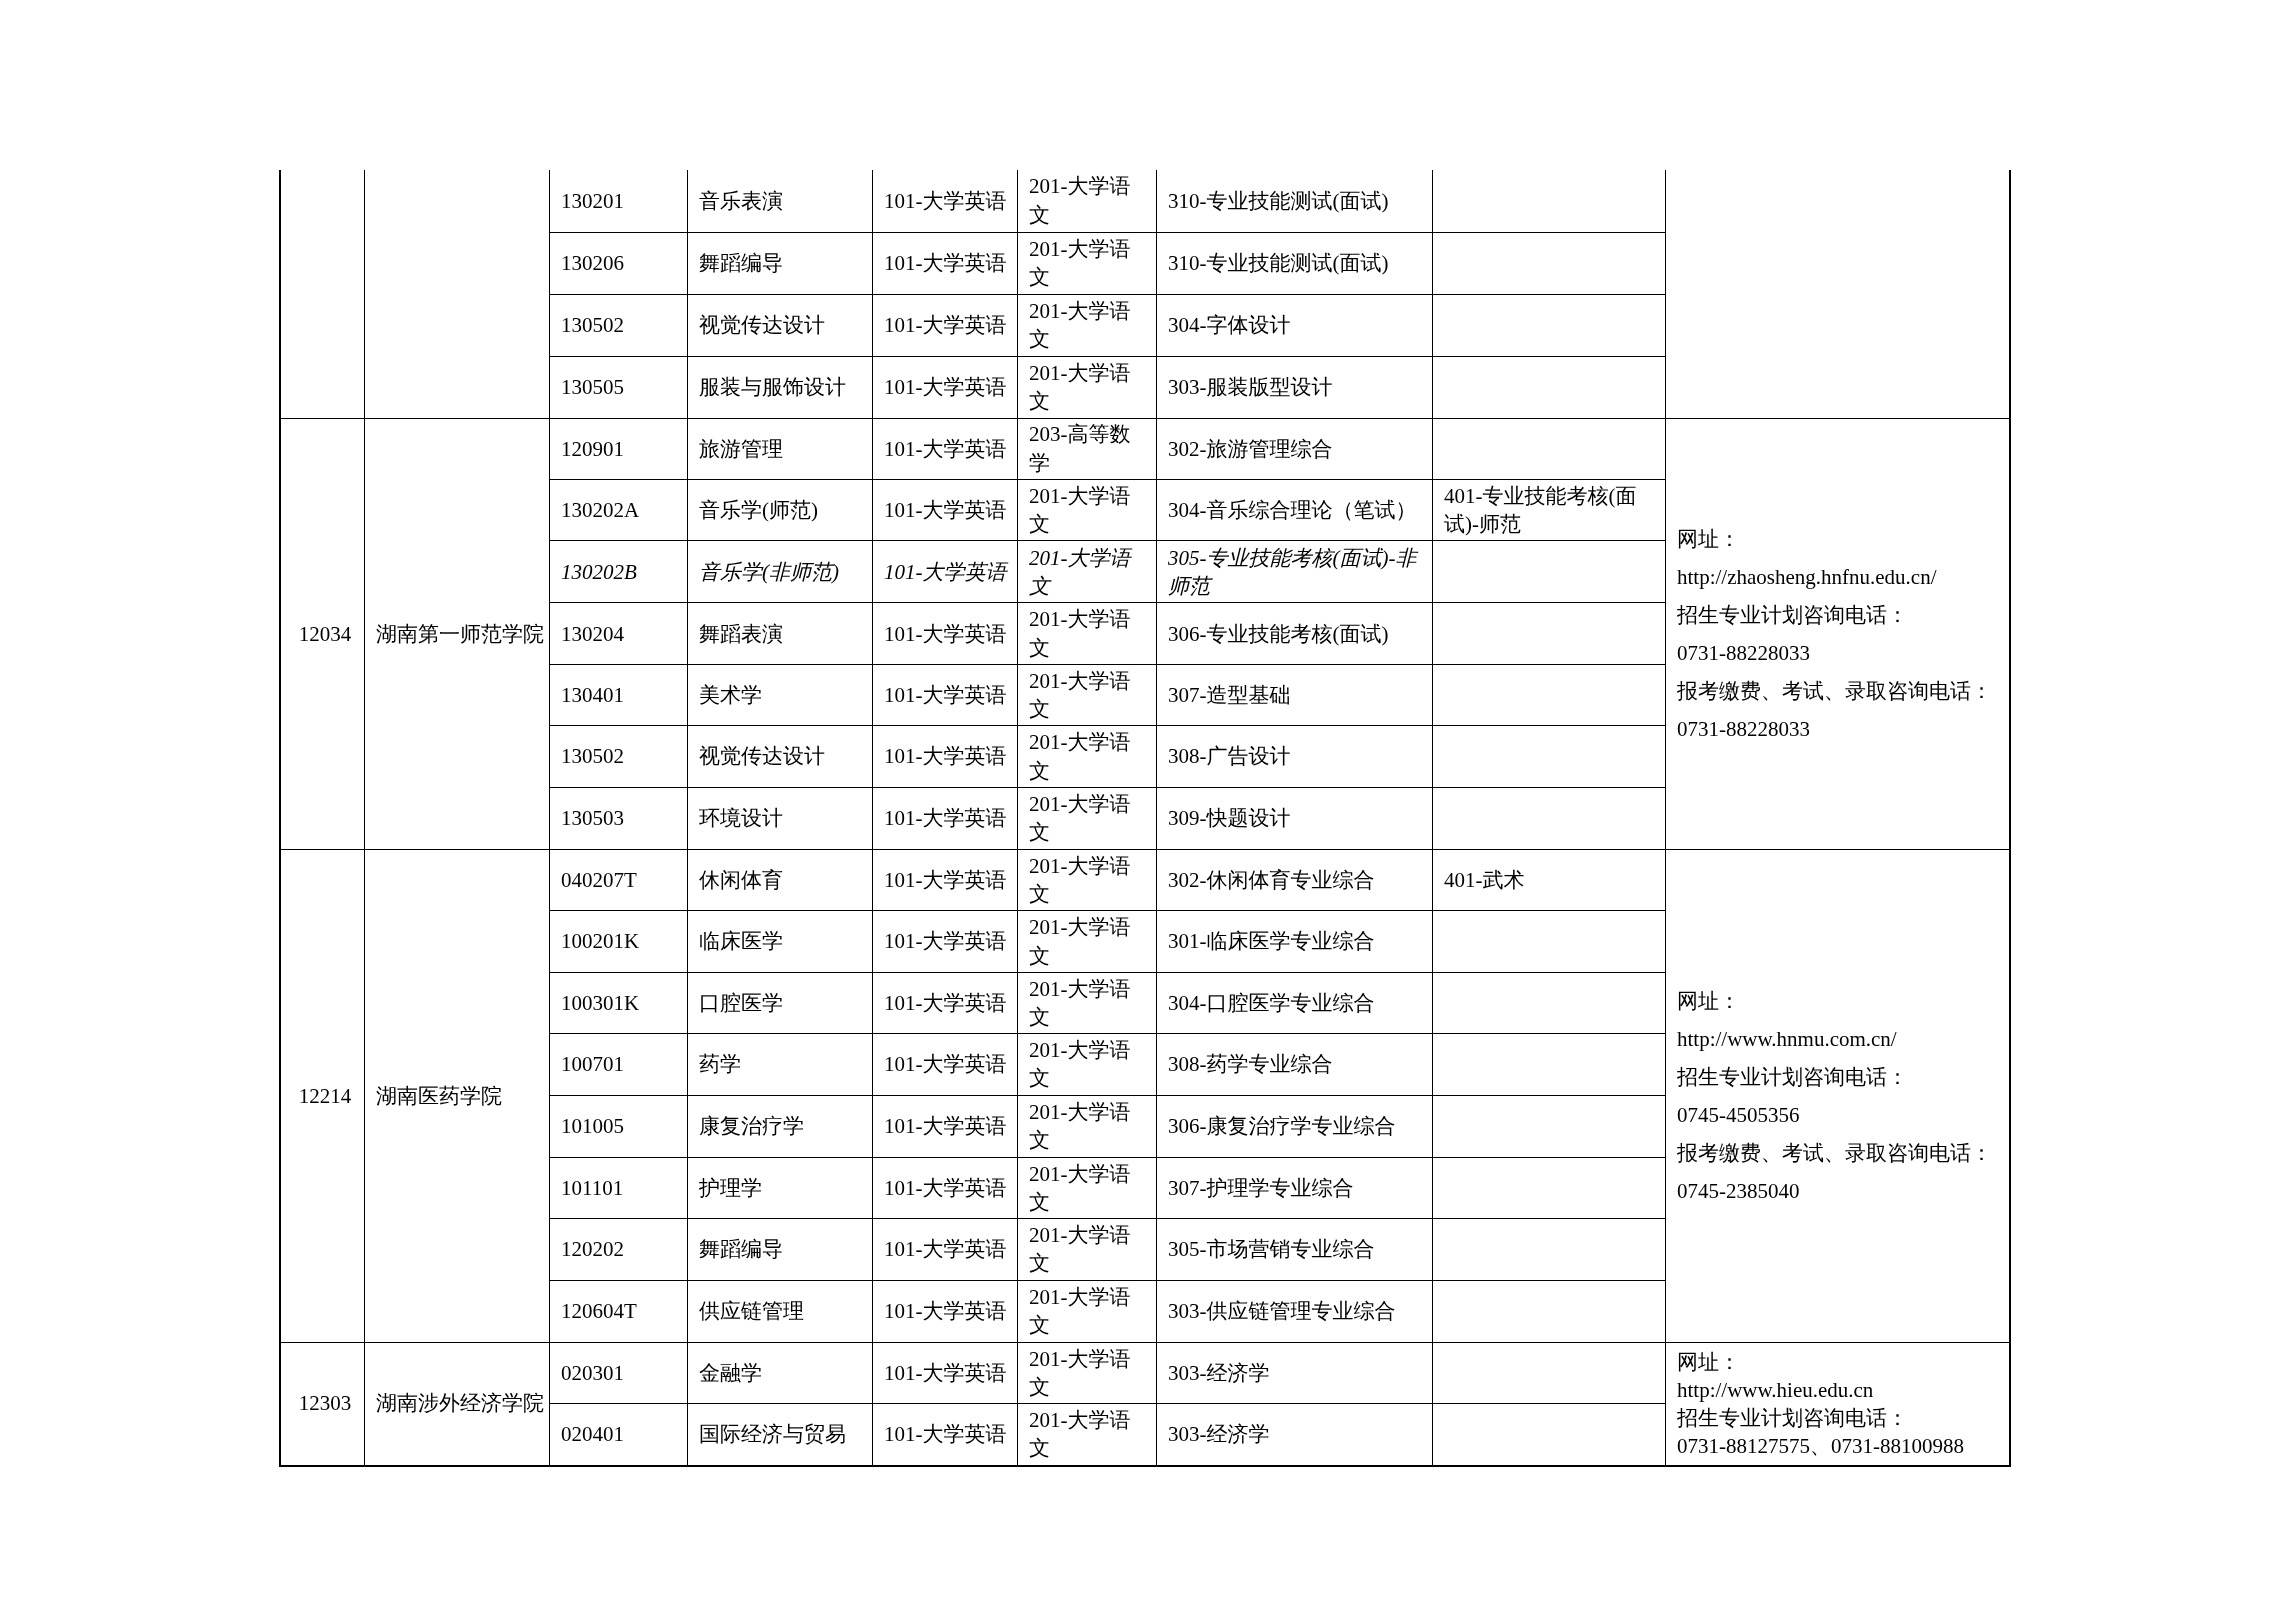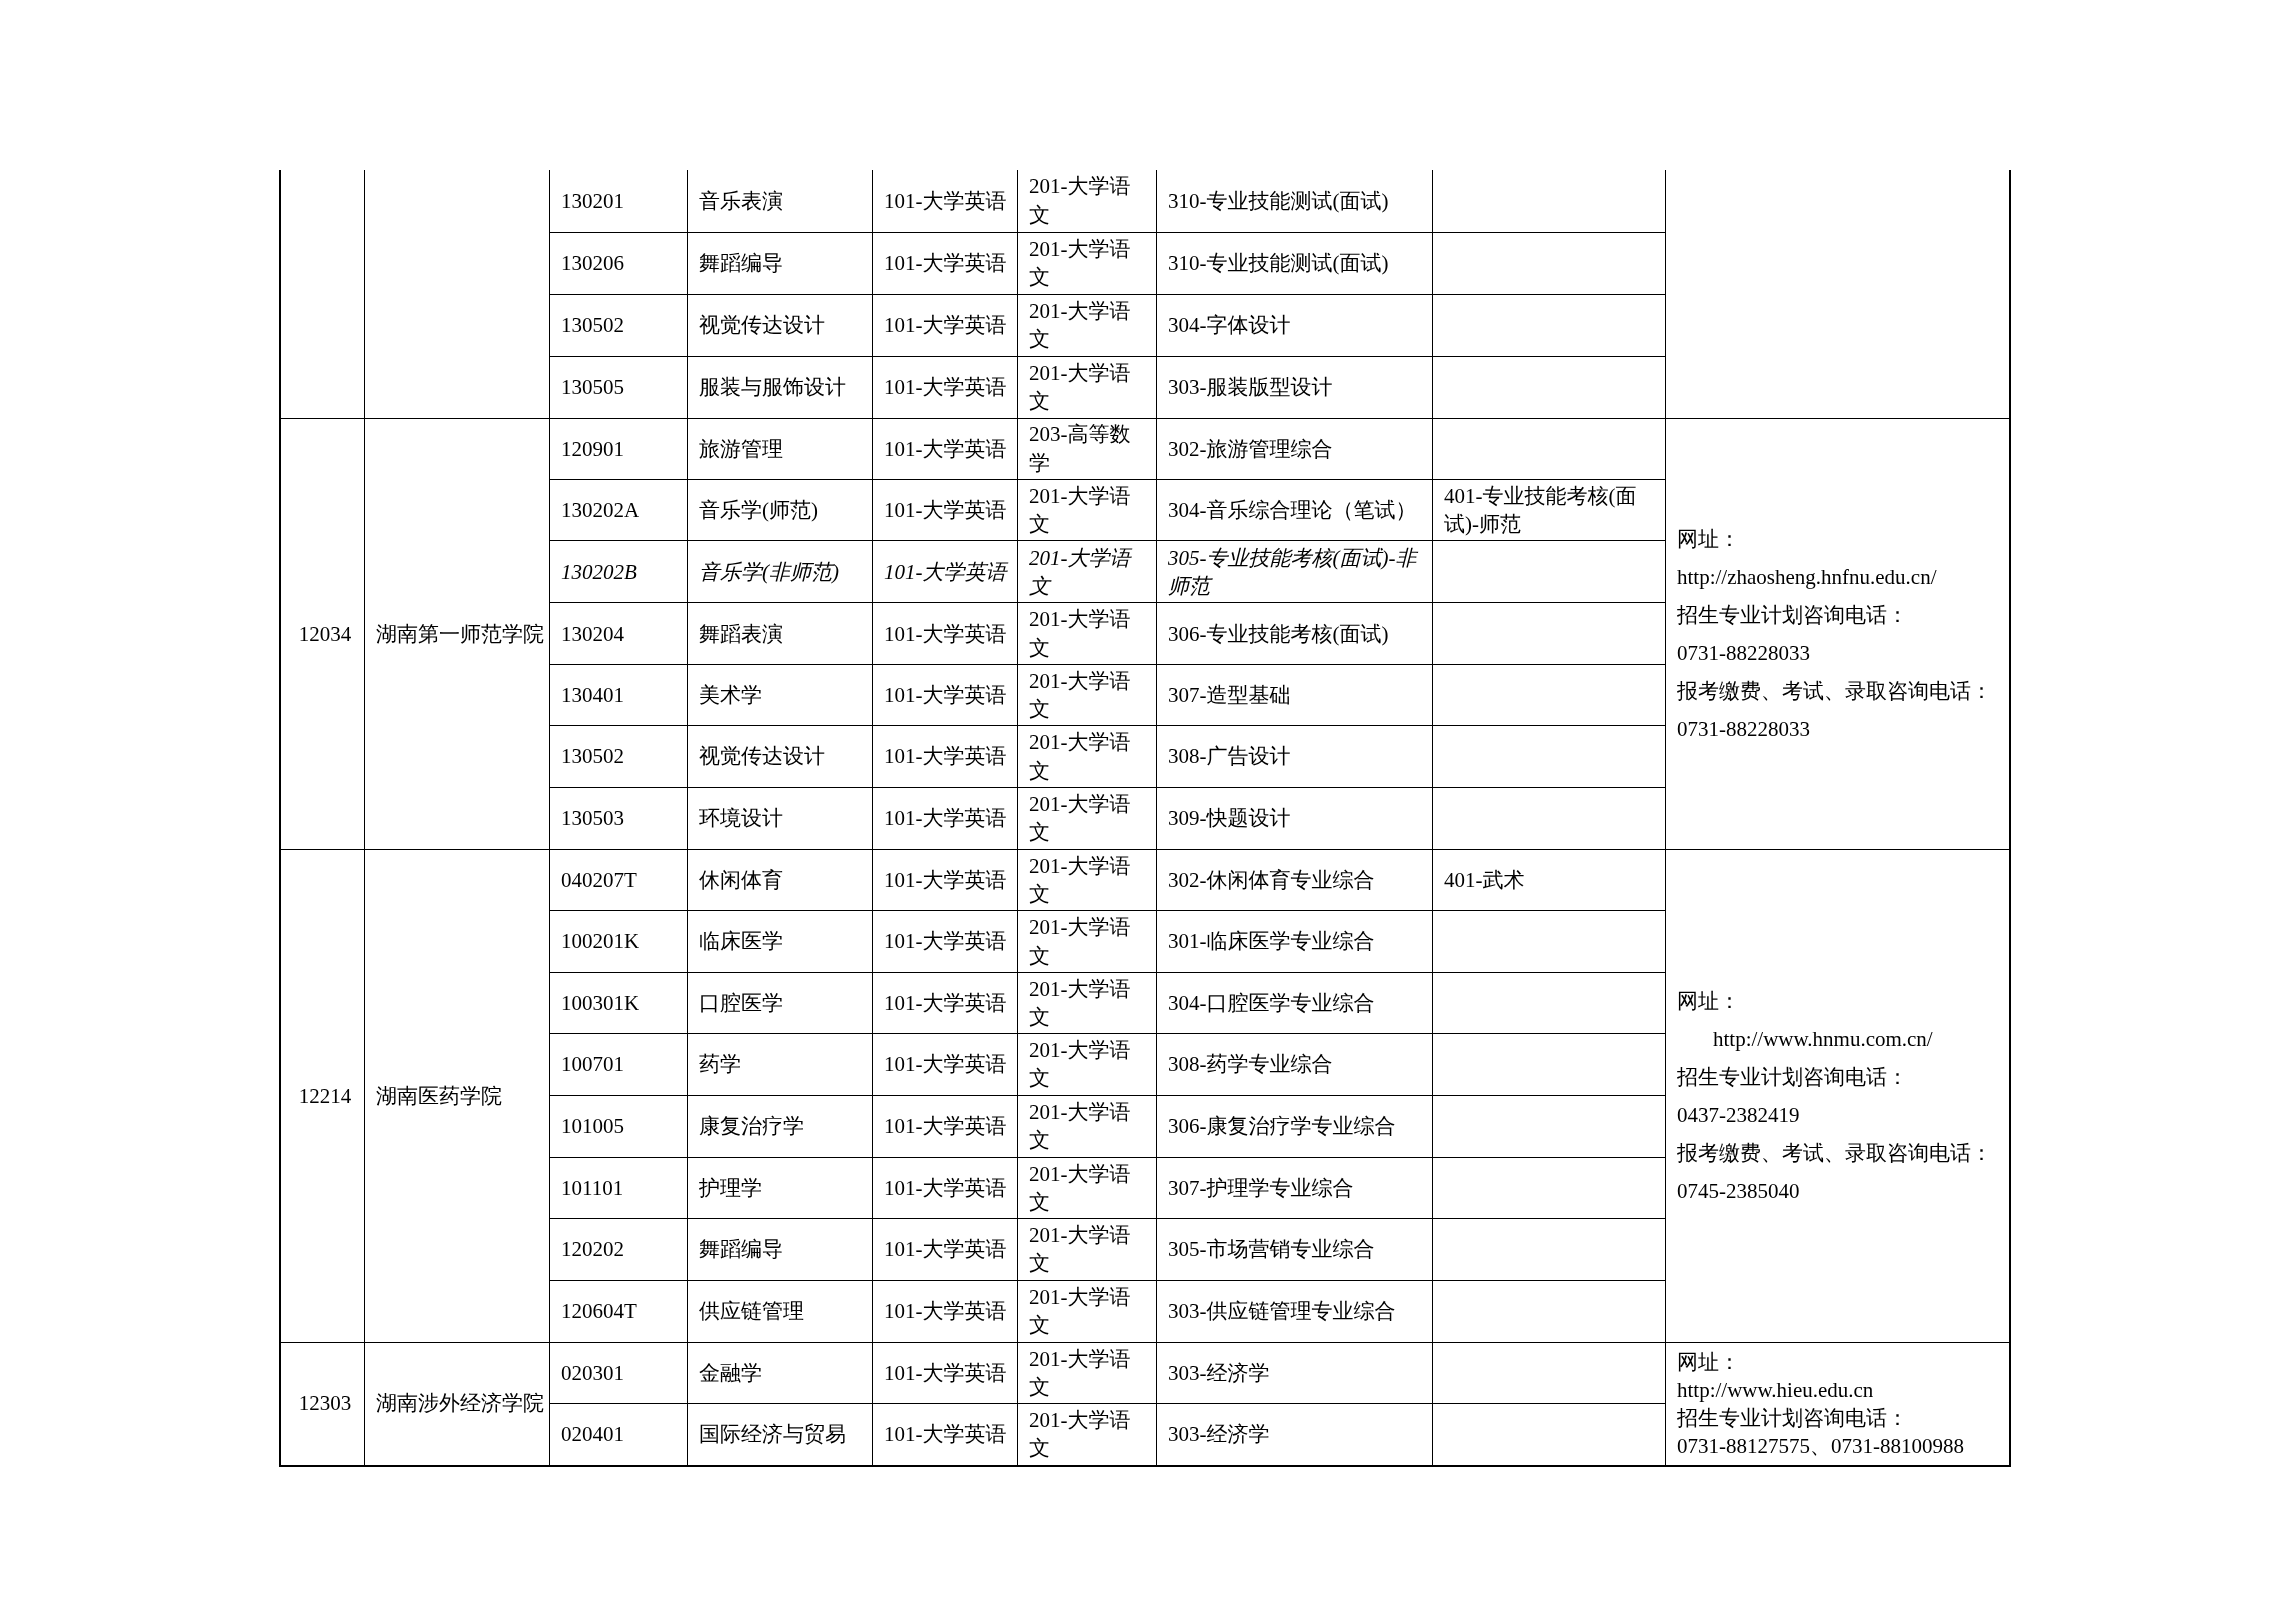--- a/index.html
+++ b/index.html
@@ -161,23 +161,23 @@
           <td class="school-code-cell section-start" rowspan="8">12214</td>
           <td class="school-name-cell section-start" rowspan="8">湖南医药学院</td>
           <td class="major-code-cell section-start">040207T</td>
           <td class="major-name-cell section-start">休闲体育</td>
           <td class="subject1-cell section-start">101-大学英语</td>
           <td class="subject2-cell section-start">201-大学语文</td>
           <td class="subject3-cell section-start">302-休闲体育专业综合</td>
           <td class="subject4-cell section-start">401-武术</td>
           <td class="notes-cell section-start" rowspan="8">
             <div class="note-line" style="line-height: 38px;">网址：</div>
-            <div class="note-line" style="line-height: 38px; margin-left: 36px;">http://www.hnmu.com.cn/</div>
+            <div class="note-line" style="line-height: 38px;">http://www.hnmu.com.cn/</div>
             <div class="note-line" style="line-height: 38px;">招生专业计划咨询电话：</div>
-            <div class="note-line" style="line-height: 38px;">0437-2382419</div>
+            <div class="note-line" style="line-height: 38px;">0745-4505356</div>
             <div class="note-line" style="line-height: 38px;">报考缴费、考试、录取咨询电话：</div>
             <div class="note-line" style="line-height: 38px;">0745-2385040</div>
           </td>
         </tr>
         <tr style="height: 61px;">
           <td class="major-code-cell">100201K</td>
           <td class="major-name-cell">临床医学</td>
           <td class="subject1-cell">101-大学英语</td>
           <td class="subject2-cell">201-大学语文</td>
           <td class="subject3-cell">301-临床医学专业综合</td>

